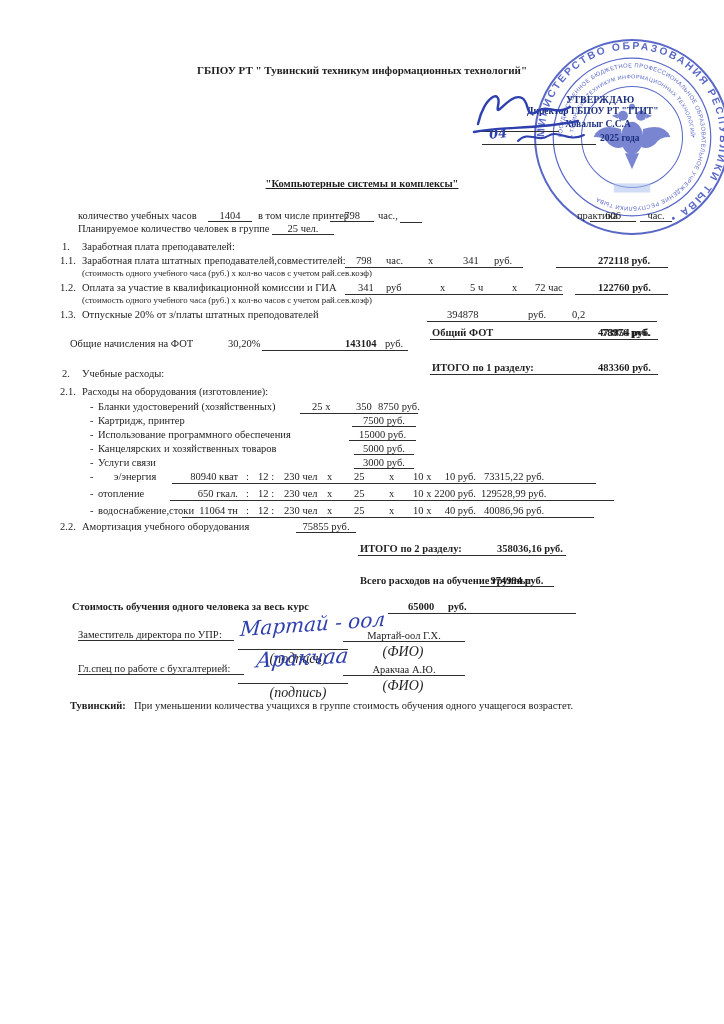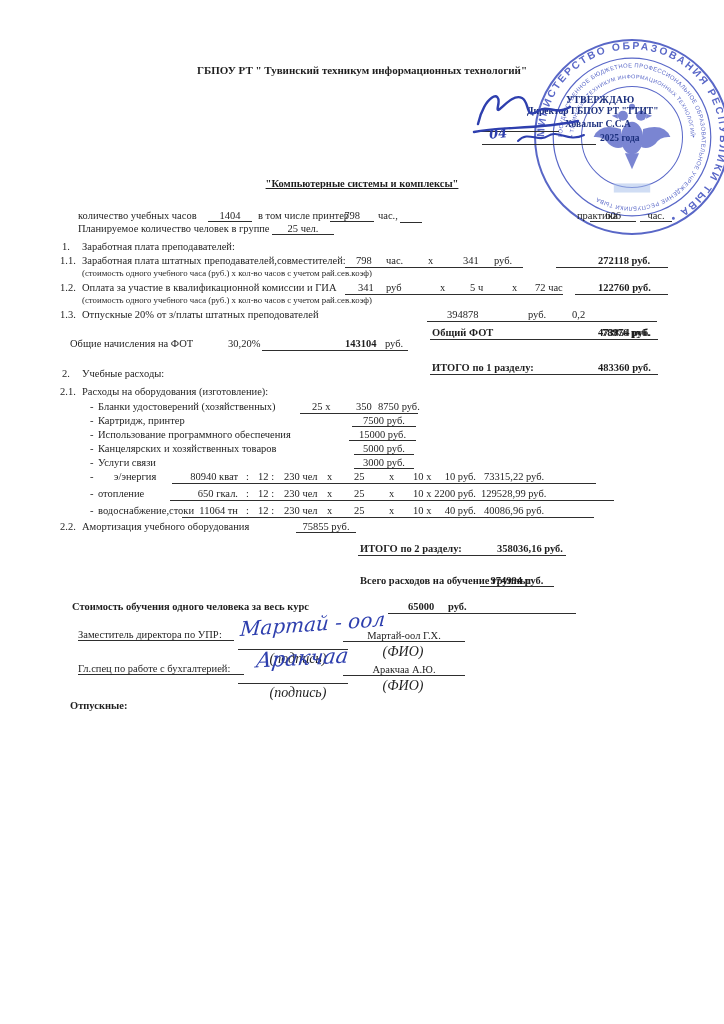--- a/index.html
+++ b/index.html
@@ -236,15 +236,16 @@
   <span class="abs ul c" style="left:343px;top:630px;width:122px">Мартай-оол Г.Х.</span>
   <span class="abs xs c" style="left:373px;top:644px;width:60px">(ФИО)</span>
 
   <span class="abs ul" style="left:78px;top:663px;width:166px">Гл.спец по работе с бухгалтерией:</span>
   <div class="abs script" style="left:256px;top:646px;font-size:21px;transform:rotate(-3deg) skewX(-10deg)">Аракчаа</div>
   <div class="line" style="left:238px;top:683px;width:110px"></div>
   <span class="abs xs c" style="left:258px;top:685px;width:80px">(подпись)</span>
   <span class="abs ul c" style="left:343px;top:664px;width:122px">Аракчаа А.Ю.</span>
   <span class="abs xs c" style="left:373px;top:678px;width:60px">(ФИО)</span>
 
-  <div class="abs b" style="left:70px;top:700px">Отпускные:</div>
+  <div class="abs b" style="left:70px;top:700px">Тувинский:</div>
+  <div class="abs" style="left:134px;top:700px">При уменьшении количества  учащихся в группе  стоимость обучения одного учащегося возрастет.</div>
 
 </div>
 
 </body></html>

